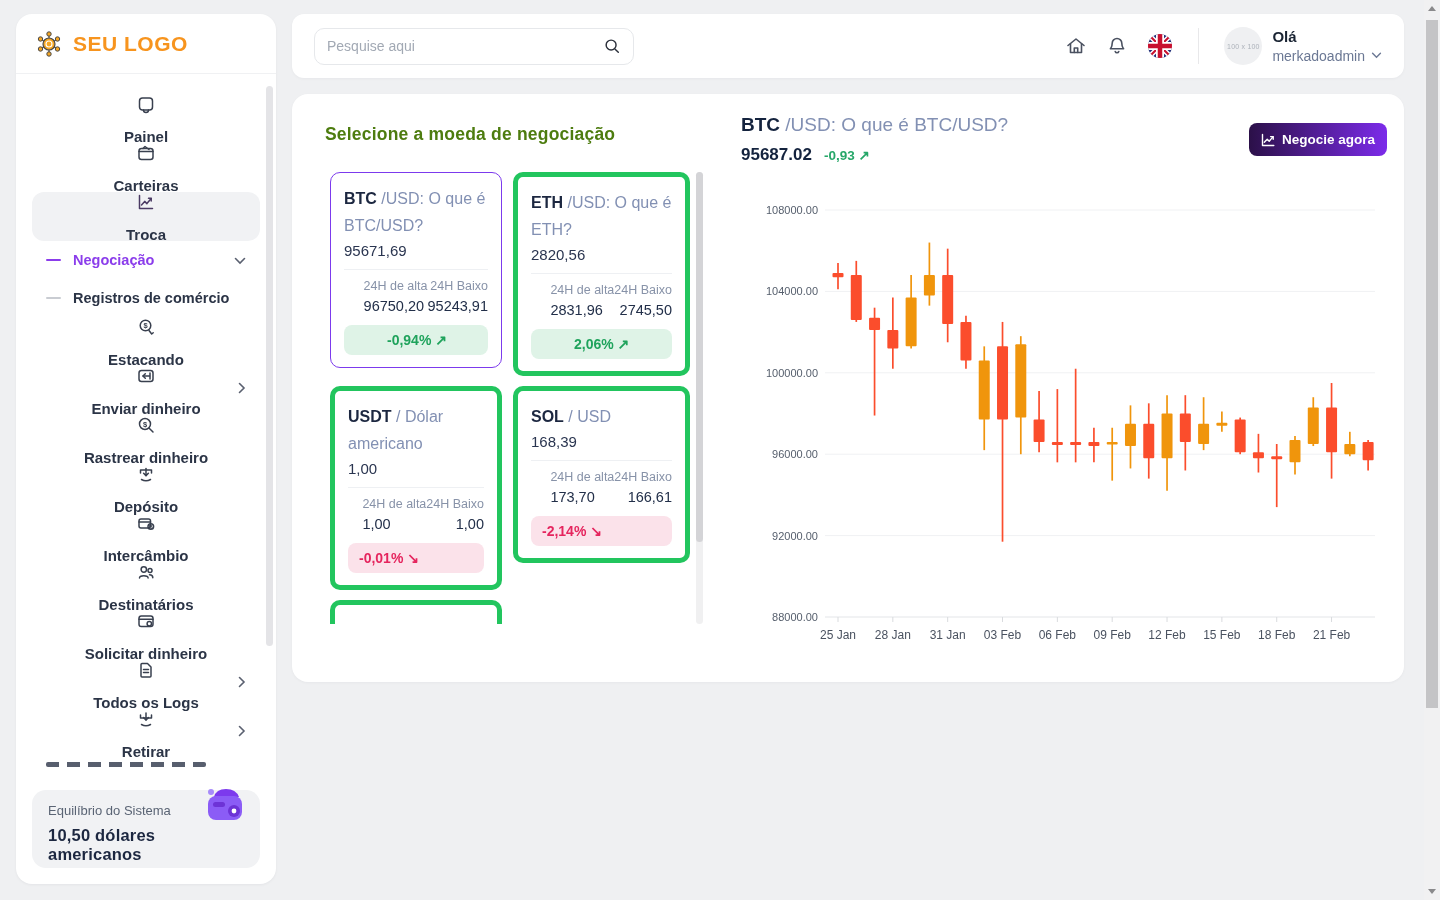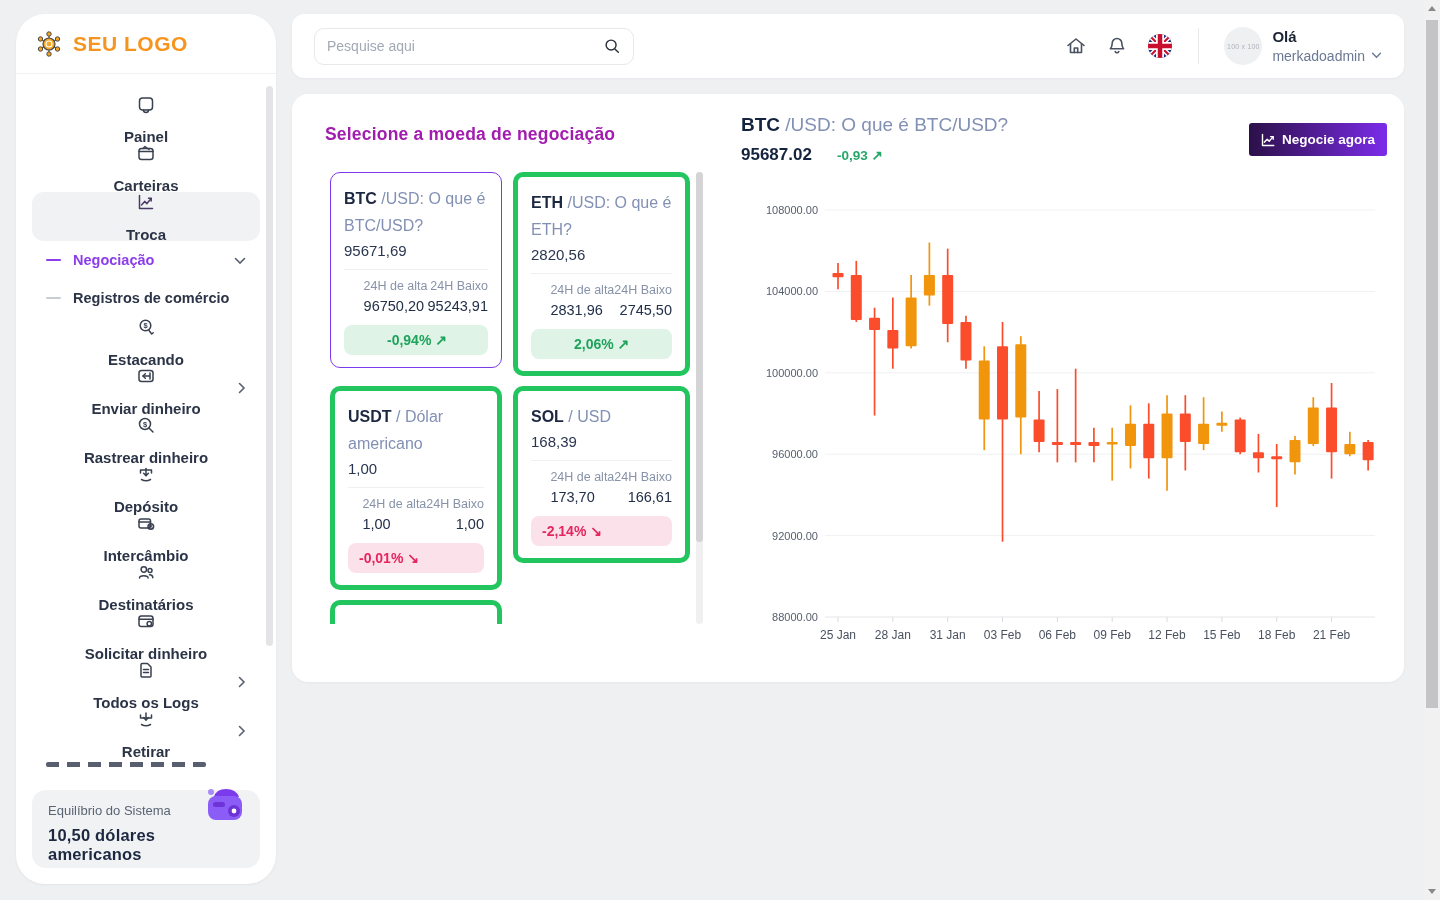--- a/index.html
+++ b/index.html
@@ -1,21 +1,21 @@
 <!DOCTYPE html>
 <html><head>
 <meta charset="utf-8">
 <style>
   * { margin:0; padding:0; box-sizing:border-box; }
   html,body { width:1440px; height:900px; overflow:hidden; }
   body { font-family:"Liberation Sans",sans-serif; background:#EFF0F2; position:relative; color:#1C2740; }
 
   
   .sidebar { position:absolute; left:16px; top:14px; width:260px; height:870px;
-    background:#fff; border-radius:29px; box-shadow:0 1px 3px rgba(20,20,40,.05); overflow:hidden; }
+    background:#fff; border-radius:16px; box-shadow:0 1px 3px rgba(20,20,40,.05); overflow:hidden; }
   .logo-row { height:60px; display:flex; align-items:center; gap:9px; padding:0 18px; border-bottom:1px solid #F0F1F3; }
   .logo-text { font-size:21px; font-weight:800; color:#F7941E; letter-spacing:.5px; }
   .menu { position:absolute; top:68px; left:0; right:0; bottom:96px; padding:12px 16px 0 16px; overflow:hidden; }
   .menu-item { height:49px; display:flex; align-items:center; gap:14px; padding:0 14px; border-radius:12px;
     font-size:15px; font-weight:600; color:#2B3446; cursor:pointer;flex-direction:column; }
   .menu-item .mi-icon { display:flex; color:#39404F; }
   .menu-item.expanded { background:#F1F2F4; }
   .menu-item.expanded .mi-icon { color:#4A3A63; }
   .menu-item .chev { margin-left:auto; color:#5A6070; display:flex; }
   .sub-item { height:38px; display:flex; align-items:center; gap:12px; padding:0 14px 0 14px;
@@ -46,21 +46,21 @@
   .avatar { width:38px; height:38px; border-radius:50%; background:#EFF0F2; display:flex; align-items:center;
     justify-content:center; font-size:7px; color:#ADB2BA; letter-spacing:.2px; }
   .user-block { display:flex; align-items:center; gap:10px; cursor:pointer; }
   .user-name-wrap { line-height:1.3; }
   .user-greeting { font-size:15px; font-weight:700; color:#1A2433; }
   .user-name { font-size:14px; color:#6B7894; display:flex; align-items:center; gap:6px; }
 
   
   .main-panel { position:absolute; left:292px; top:94px; width:1112px; height:588px; background:#fff;
     border-radius:16px; box-shadow:0 1px 3px rgba(20,20,40,.04); }
-  .market-heading { position:absolute; left:33px; top:30px; font-size:17.5px; font-weight:800; color:#a21caf; letter-spacing:.2px; }
+  .market-heading { position:absolute; left:33px; top:30px; font-size:17.5px; font-weight:800; color:#4d7c0f; letter-spacing:.2px; }
   .cards-wrap { position:absolute; left:38px; top:78px; width:360px; height:452px; overflow:hidden; }
   .cards-grid { display:grid; grid-template-columns:172px 177px; column-gap:11px; row-gap:10px; align-items:start; }
   .coin-card { background:#fff; border:5px solid #22c55e; border-radius:10px; padding:12px 13px; cursor:pointer; }
   .coin-card.selected { border:1.5px solid #7C3AED; }
   .cc-title { font-size:16px; line-height:27px; }
   .cc-base { font-weight:700; color:#1C2740; }
   .cc-pair { color:#8290B3; }
   .cc-price { font-size:15px; color:#2A3550; margin-top:3px; }
   .cc-stats { border-top:1px solid #EEF0F3; margin-top:10px; padding-top:9px; display:flex; justify-content:flex-end; }
   .cc-col2 { text-align:right; }
@@ -69,24 +69,24 @@
   .cc-badge { margin-top:11px; border-radius:8px; padding:7px 11px; font-size:14px; font-weight:600; }
   .cc-badge.green { background:#DFF3E7; color:#1FA35C;padding-left:43px; }
   .cc-badge.red { background:#FBE2EA; color:#E5255E; }
   .cards-scroll { position:absolute; left:404px; top:78px; width:7px; height:452px; background:#F0F0F1; border-radius:4px; }
   .cards-scroll .thumb { width:7px; height:370px; background:#D4D4D7; border-radius:4px; }
 
   
   .trade-title { position:absolute; left:449px; top:20px; font-size:19px; }
   .trade-title .tt-base { font-weight:700; color:#14233E; }
   .trade-title .tt-rest { color:#8290B3; }
-  .trade-price-row { position:absolute; left:449px; top:51px; display:flex; align-items:baseline; gap:25px; }
+  .trade-price-row { position:absolute; left:449px; top:51px; display:flex; align-items:baseline; gap:12px; }
   .trade-price { font-size:17px; font-weight:700; color:#14233E; }
   .trade-change { font-size:13.5px; color:#26A769; font-weight:600; }
-  .trade-btn { position:absolute; left:957px; top:29px; width:138px; height:33px; border:none; border-radius:3px;
+  .trade-btn { position:absolute; left:957px; top:29px; width:138px; height:33px; border:none; border-radius:8px;
     background:linear-gradient(90deg,#2B1048,#7C2BEA); color:#fff; font-size:13.5px; font-weight:600;
     font-family:inherit; display:flex; align-items:center; justify-content:center; gap:7px; cursor:pointer; }
   .chart-svg { position:absolute; left:448px; top:100px; }
   .ytick { font-size:11px; fill:#555E6C; font-family:"Liberation Sans",sans-serif; }
   .xtick { font-size:12px; fill:#4A5260; font-family:"Liberation Sans",sans-serif; }
 
   
   .page-scrollbar { position:absolute; right:0; top:0; width:16px; height:900px; background:#F1F1F2; }
   .page-scrollbar .thumb { position:absolute; left:2px; top:20px; width:12px; height:688px; background:#C4C4C6; }
   .ps-arrow { position:absolute; left:4px; width:0; height:0; border-left:4px solid transparent; border-right:4px solid transparent; }

